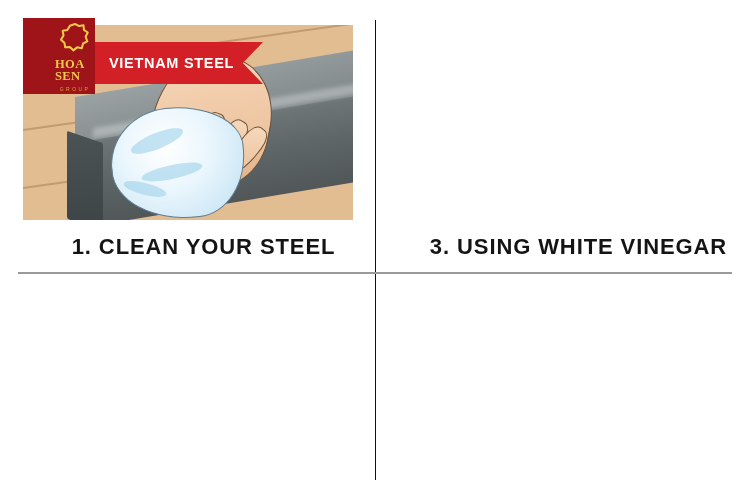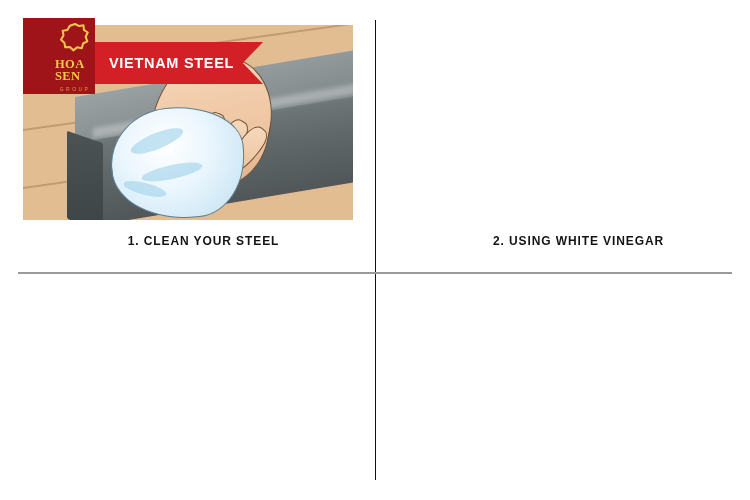--- a/index.html
+++ b/index.html
@@ -37,21 +37,21 @@
   .cell-2 { left:375px; top:0;   width:375px; height:272px; }
   .cell-3 { left:0;     top:274px; width:375px; height:226px; }
   .cell-4 { left:375px; top:274px; width:375px; height:226px; }
 
   .figure { position:absolute; overflow:hidden; }
 
   .caption {
     position:absolute;
     left:0; width:100%;
     text-align:center;
-    font-size:12px;
+    font-size:22px;
     font-weight:bold;
     letter-spacing:0.9px;
     color:#141414;
     white-space:nowrap;
     padding-left:32px;
   }
   .cap-1, .cap-2 { top:234px; }
 
   
   .fig1 { left:23px; top:25px; width:330px; height:195px; }
@@ -235,21 +235,21 @@
       </svg>
       <div class="logo-name">HOA SEN</div>
       <div class="logo-sub">GROUP</div>
     </div>
 
     <div class="caption cap-1">1. CLEAN YOUR STEEL</div>
   </div>
 
   <div class="cell cell-2">
 
-    <div class="caption cap-2">2. USING WHITE VINEGAR</div>
+    <div class="caption cap-2">3. USING WHITE VINEGAR</div>
   </div>
 
   <div class="cell cell-3">
 
     
 
     
   </div>
 
   <div class="cell cell-4">

